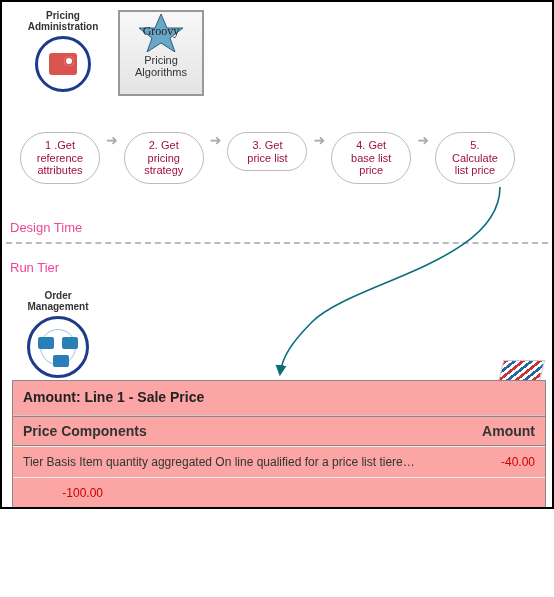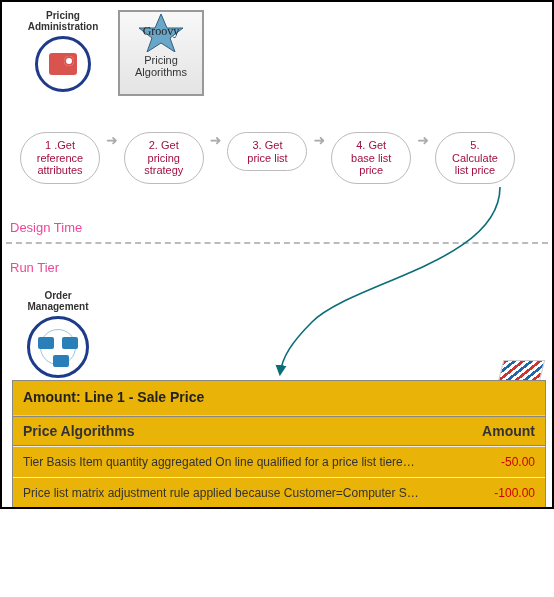--- a/index.html
+++ b/index.html
@@ -164,21 +164,21 @@
     pointer-events: none;
   }
 
   
   .so-panel {
     position: absolute;
     left: 10px;
     top: 378px;
     width: 534px;
     border: 1px solid #888;
-    background: #eab308;
+    background: #fca5a5;
   }
   .so-header {
     padding: 8px 10px 10px 10px;
     border-bottom: 1px solid #ccc;
   }
   .so-header .title {
     font-weight: bold;
     font-size: 14px;
     color: #222;
   }
@@ -292,30 +292,29 @@
   <div class="so-tab">
     <div class="stripe"></div>
     <div class="txt">Sales<br>Order</div>
   </div>
 
   <div class="so-panel">
     <div class="so-header">
       <div class="title">Amount: Line 1 - Sale Price</div>
     </div>
     <div class="so-inner-head">
-      <div class="left">Price Algorithms</div>
+      <div class="left">Price Components</div>
       <div class="right">Amount</div>
     </div>
 
     <div class="so-row">
       <div class="left">Tier Basis Item quantity aggregated On line qualified for a price list tiere…</div>
-      <div class="right neg">-50.00</div>
+      <div class="right neg">-40.00</div>
     </div>
     <div class="so-row">
-      <div class="left">Price list matrix adjustment rule applied because Customer=Computer S…</div>
       <div class="right neg">-100.00</div>
     </div>
     <div class="so-row">
       <div class="left">List Price</div>
       <div class="right">1,190.00</div>
     </div>
   </div>
 
 </div>
 

